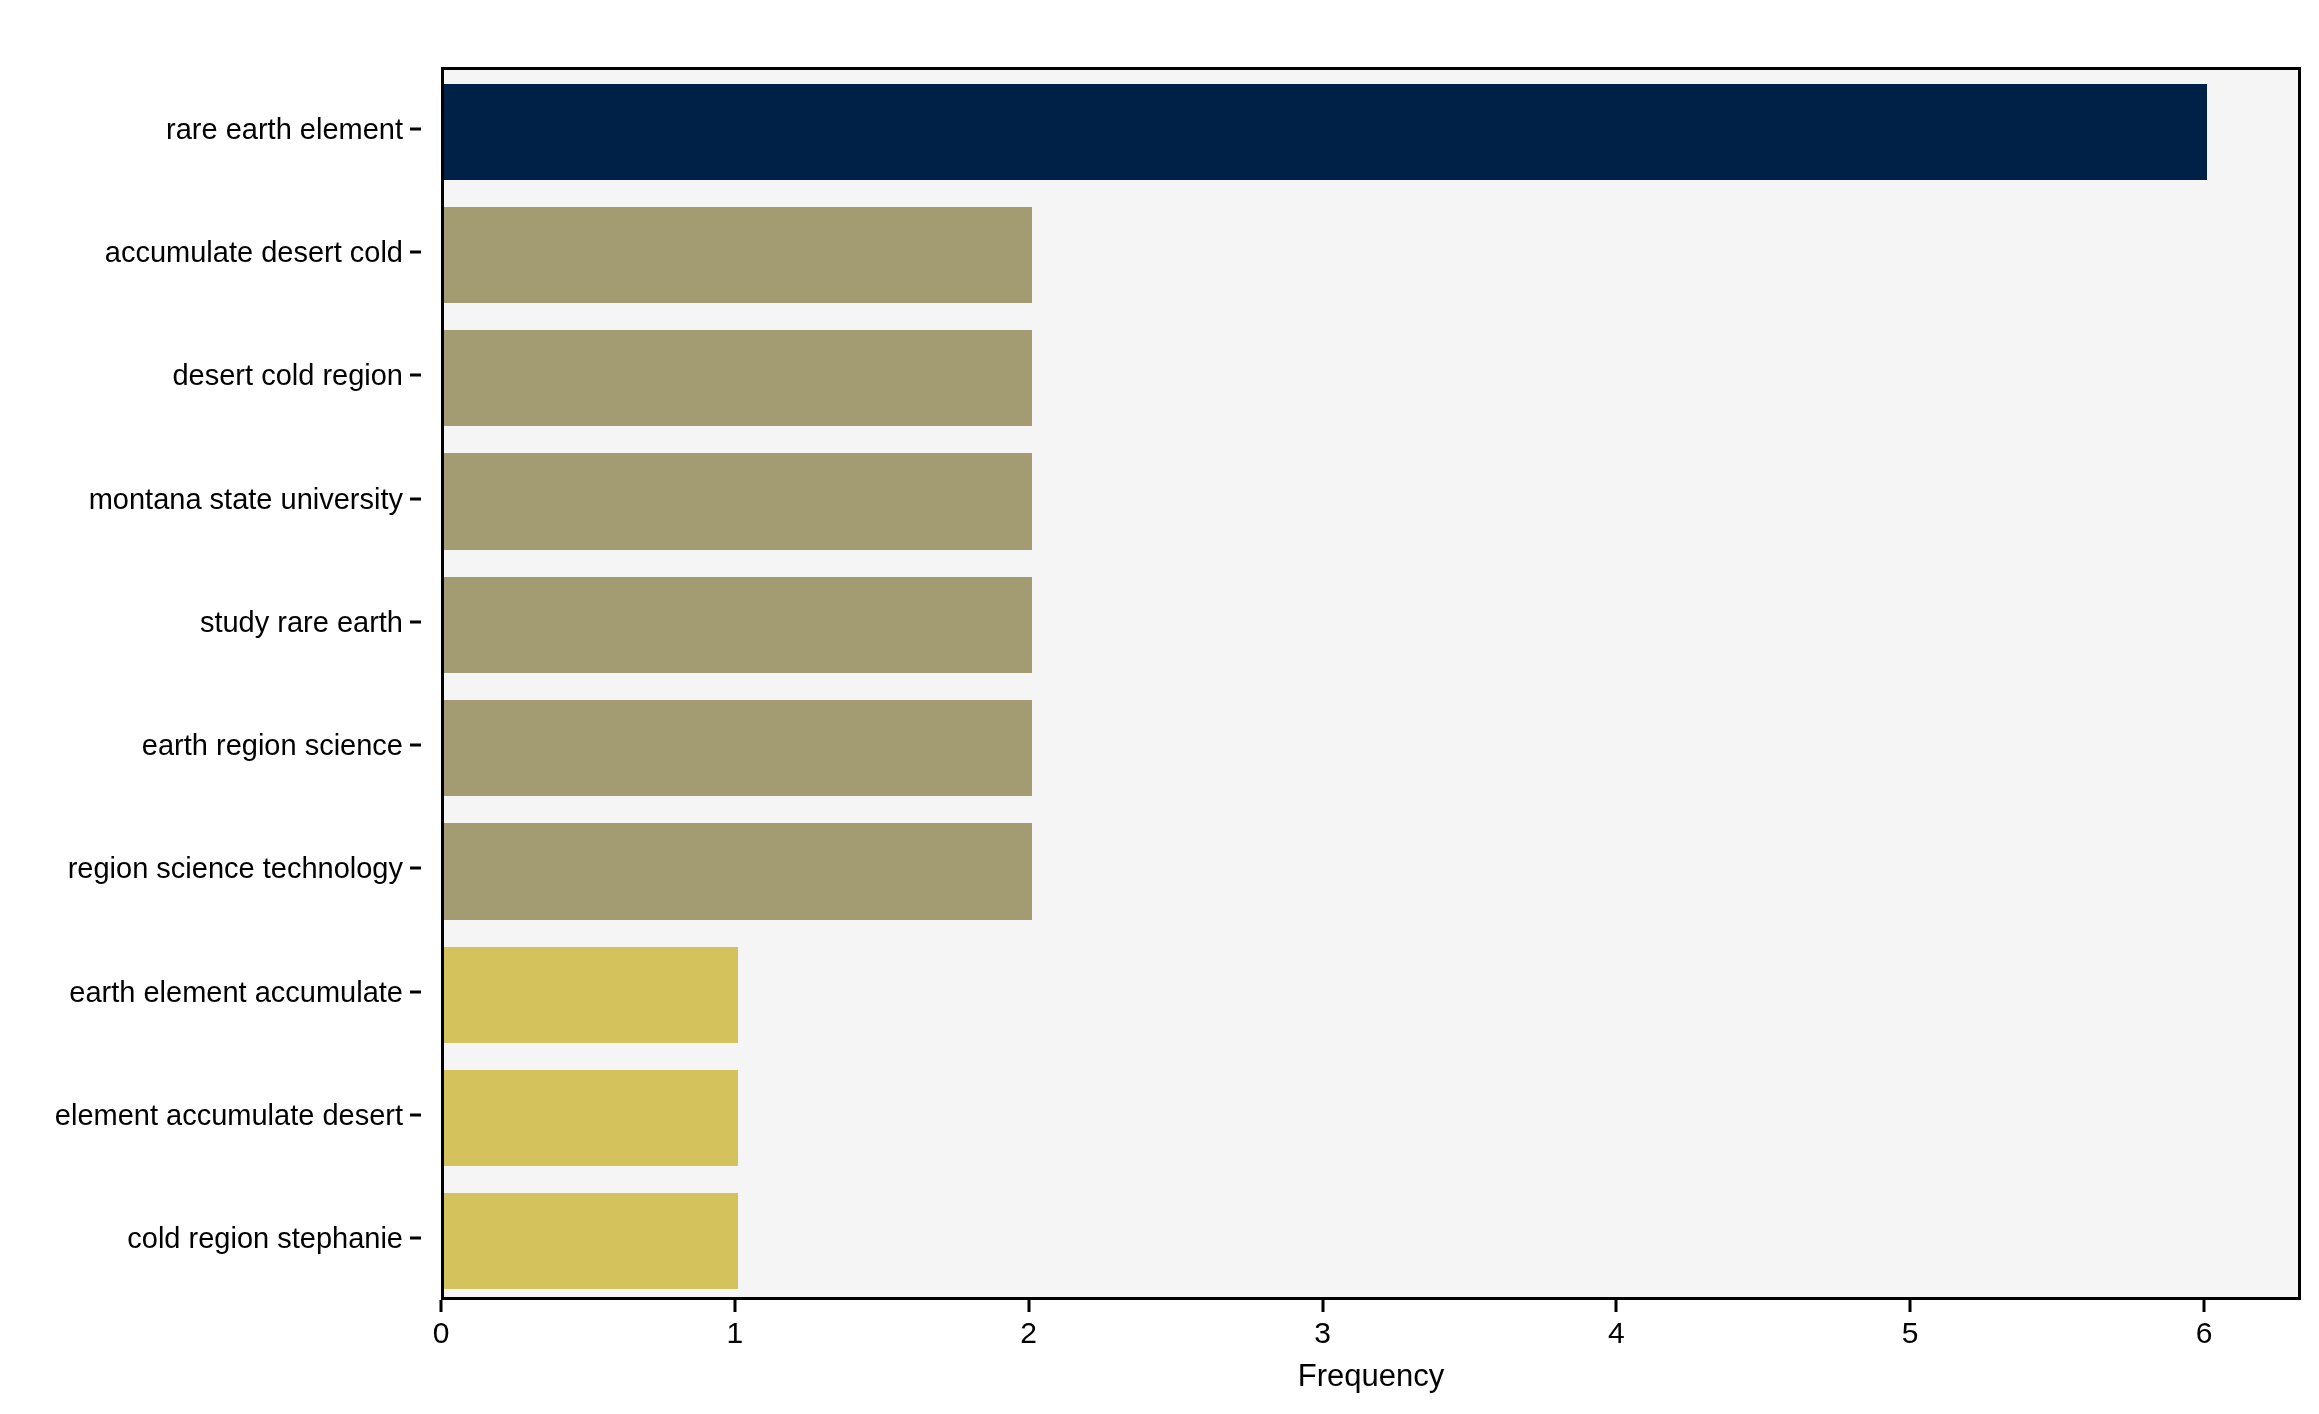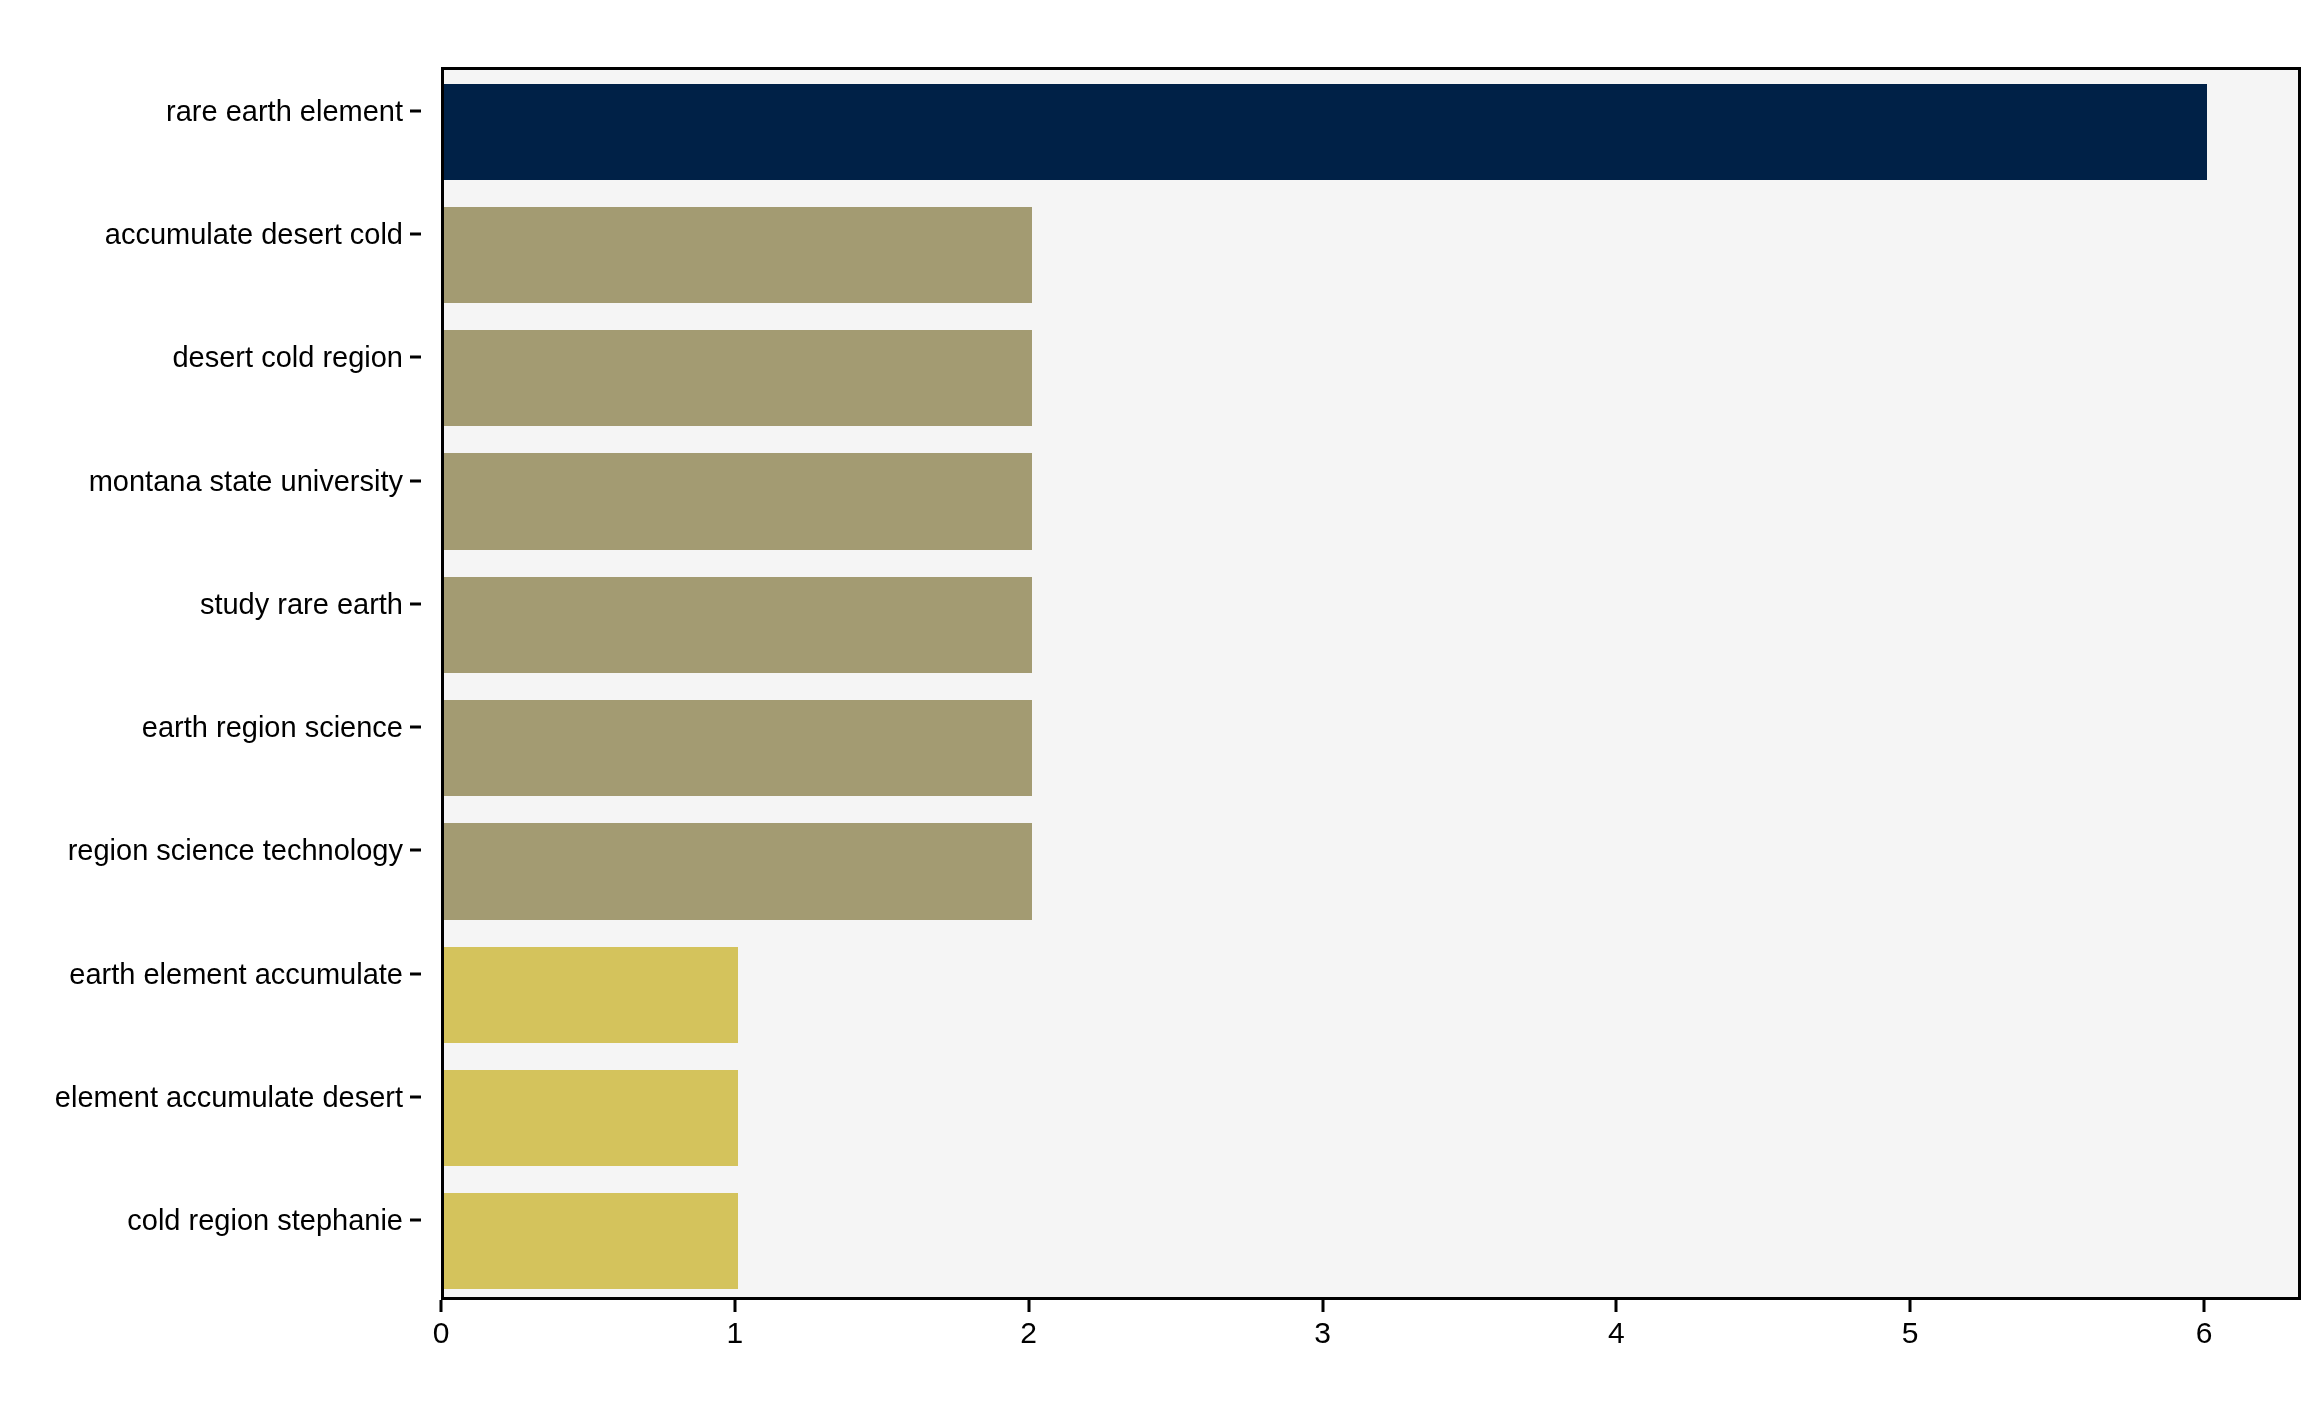--- a/index.html
+++ b/index.html
@@ -57,21 +57,21 @@
 
   .bar {
     position: absolute;
     left: 0;
   }
 
   
   #y-axis {
     position: absolute;
     left: 0;
-    top: 49px;
+    top: 67px;
     width: 421px;
     height: 1233px;
   }
   .ytick-label {
     position: absolute;
     right: 18px;
     text-align: right;
     font-size: 29px;
     color: #000000;
     white-space: nowrap;
@@ -177,14 +177,15 @@
       <div class="xtick-mark" style="left: 881.517px;"></div>
       <div class="xtick-label" style="left: 881.517px;">3</div>
       <div class="xtick-mark" style="left: 1175.36px;"></div>
       <div class="xtick-label" style="left: 1175.36px;">4</div>
       <div class="xtick-mark" style="left: 1469.19px;"></div>
       <div class="xtick-label" style="left: 1469.19px;">5</div>
       <div class="xtick-mark" style="left: 1763.03px;"></div>
       <div class="xtick-label" style="left: 1763.03px;">6</div>
     </div>
 
+  <div id="x-axis-label">Frequency</div>
 
 </div>
 
 </body></html>

